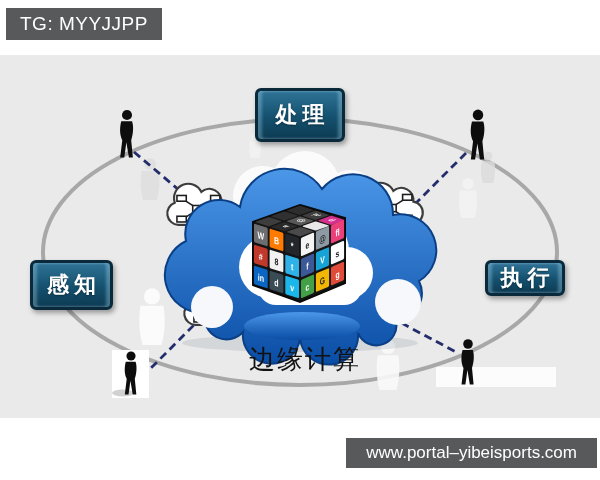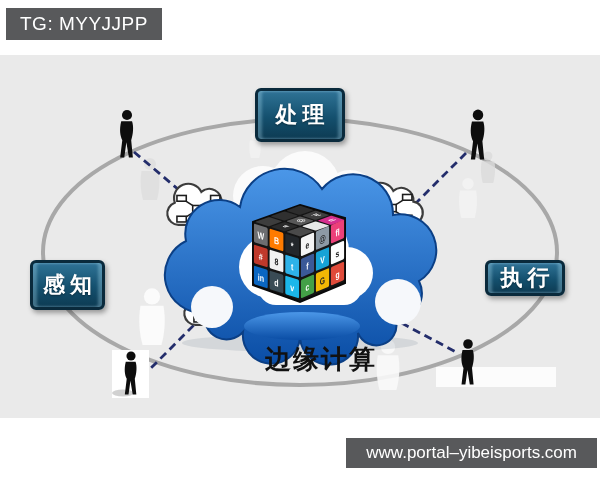--- a/index.html
+++ b/index.html
@@ -14,24 +14,24 @@
     font-size:19px;line-height:22px;padding:5px 14px;letter-spacing:.5px;white-space:nowrap}
   .panel{position:absolute;left:0;top:55px;width:600px;height:363px;background:var(--panel_bg)}
   .panel svg{position:absolute;left:0;top:0}
   .node{position:absolute;display:flex;align-items:center;justify-content:center;
     color:#fff;font-weight:bold;font-size:22px;letter-spacing:5px;padding-left:5px;box-sizing:border-box;
     background:linear-gradient(180deg,var(--node_bg_light) 0%,var(--node_bg) 55%,#0d3b53 100%);
     border:3px solid var(--node_border);border-radius:6px;
     box-shadow:2px 3px 5px rgba(0,0,0,.35), inset 4px 0 3px rgba(190,235,255,.30), inset -4px 0 3px rgba(190,235,255,.30);
     text-shadow:0 1px 2px rgba(0,0,0,.4);white-space:nowrap}
   .node-top{left:255px;top:33px;width:90px;height:54px}
-  .node-left{left:30px;top:205px;width:75px;height:50px}
+  .node-left{left:30px;top:205px;width:83px;height:50px}
   .node-right{left:485px;top:205px;width:80px;height:36px}
-  .center-title{position:absolute;left:246px;top:287px;width:150px;text-align:center;
-    font-size:26px;font-weight:bold;color:var(--title_color);letter-spacing:2px}
+  .center-title{position:absolute;left:230px;top:287px;width:150px;text-align:center;
+    font-size:26px;font-weight:normal;color:var(--title_color);letter-spacing:2px}
   .url-badge{position:absolute;right:3px;top:438px;background:var(--label_bg);color:#fff;
     font-size:17px;line-height:20px;padding:5px 20px;white-space:nowrap}
 </style>
 </head>
 <body>
 
 <div class="stage">
 
   <div class="tg-badge">TG: MYYJJPP</div>
 

